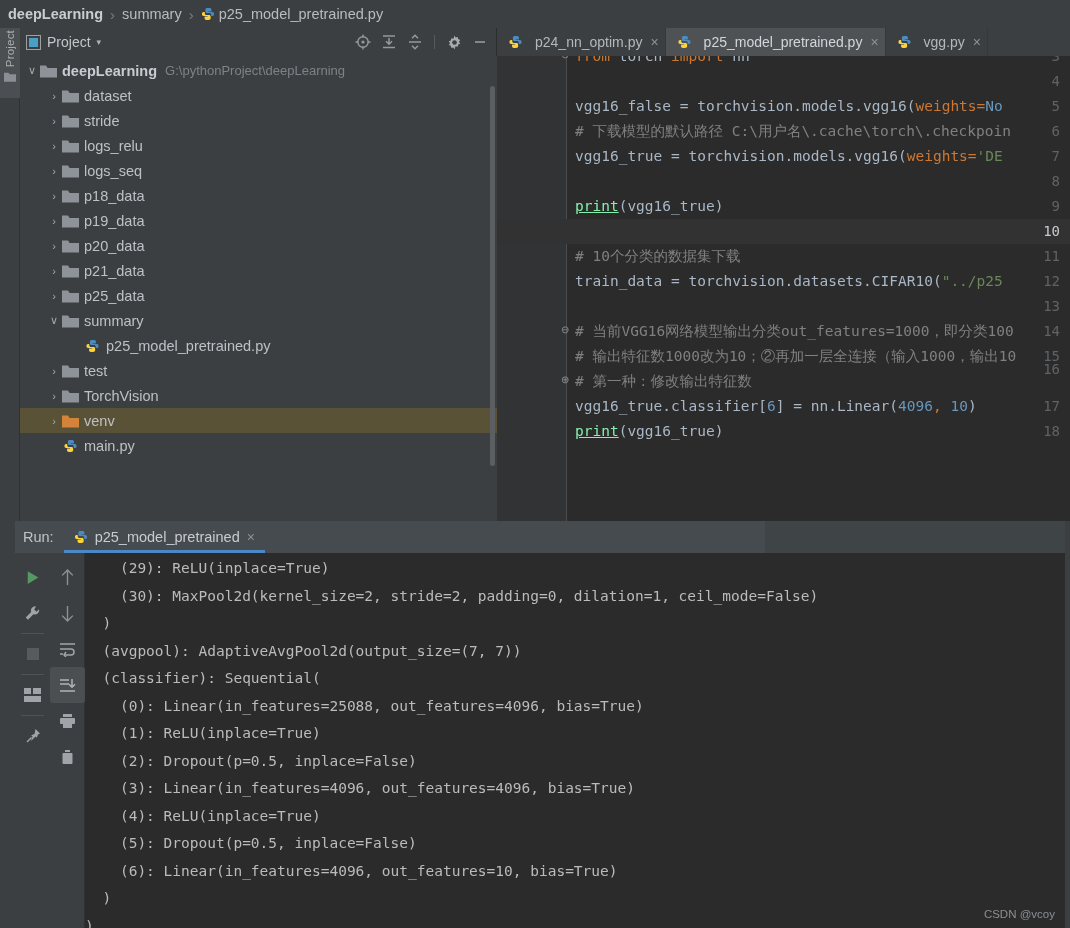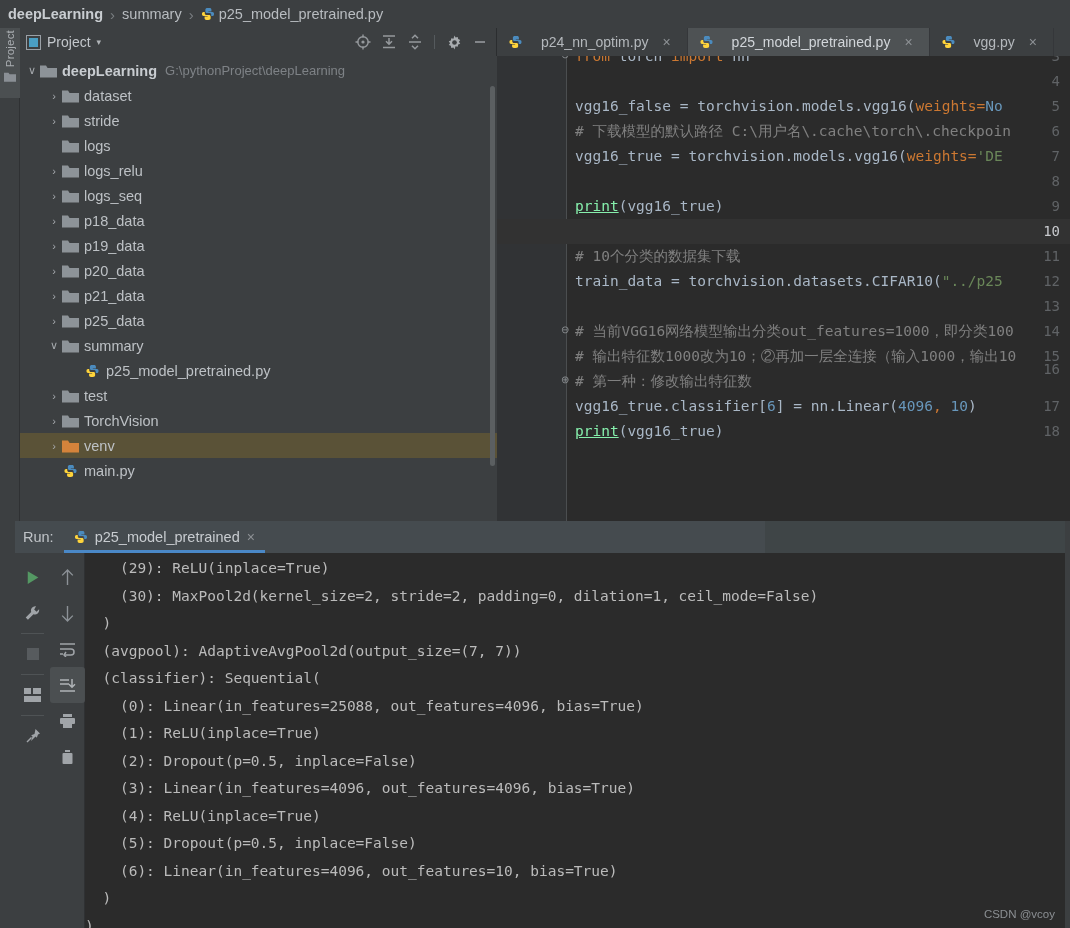--- a/index.html
+++ b/index.html
@@ -68,21 +68,21 @@
 
   .tree-scrollbar { position:absolute; right:2px; top:30px; width:5px; height:380px; background:#5b5f61; border-radius:3px; }
 
   
   .editor-area {
     position:absolute; left:497px; top:28px; width:573px; height:493px;
     background:#2b2b2b;
   }
   .tabs { height:28px; display:flex; background:#3c3f41; align-items:stretch; }
   .etab {
-    display:flex; align-items:center; gap:12px; padding:0 16px 0 10px;
+    display:flex; align-items:center; gap:6px; padding:0 6px 0 10px;
     font-size:14px; color:#b4b8bc; background:#3c3f41; position:relative;
     border-right:1px solid #35373a; white-space:nowrap;
   }
   .etab.active { background:#4e5254; color:#d2d6da; }
   .etab .tclose { color:#8e9296; font-size:14px; margin-left:2px; }
   .pyicon { width:14px; height:14px; flex:none; }
 
   .code-wrap { position:absolute; left:0; top:28px; width:573px; height:465px; background:#2b2b2b; overflow:hidden; }
   .gutter { position:absolute; left:0; top:0; width:48px; height:465px; background:#313335; }
   .code-left-strip { position:absolute; left:48px; top:0; width:22px; height:465px; background:#313335; }
@@ -251,30 +251,20 @@
           </div>
           <div class="trow">
             <span style="width:26px;flex:none;"></span>
             <span class="tw-arrow">›</span>
             <span style="display:inline-flex;">
               <svg class="ticon" viewBox="0 0 17 14">
                 <path d="M0 1.5h6L7.6 4H17v9.5H0z" fill="#8d9398"></path>
               </svg>
             </span>
             <span class="tlabel">stride</span>
-          </div>
-          <div class="trow">
-            <span style="width:26px;flex:none;"></span>
-            <span class="tw-arrow none">›</span>
-            <span style="display:inline-flex;">
-              <svg class="ticon" viewBox="0 0 17 14">
-                <path d="M0 1.5h6L7.6 4H17v9.5H0z" fill="#8d9398"></path>
-              </svg>
-            </span>
-            <span class="tlabel">logs</span>
           </div>
           <div class="trow">
             <span style="width:26px;flex:none;"></span>
             <span class="tw-arrow">›</span>
             <span style="display:inline-flex;">
               <svg class="ticon" viewBox="0 0 17 14">
                 <path d="M0 1.5h6L7.6 4H17v9.5H0z" fill="#8d9398"></path>
               </svg>
             </span>
             <span class="tlabel">logs_relu</span>

